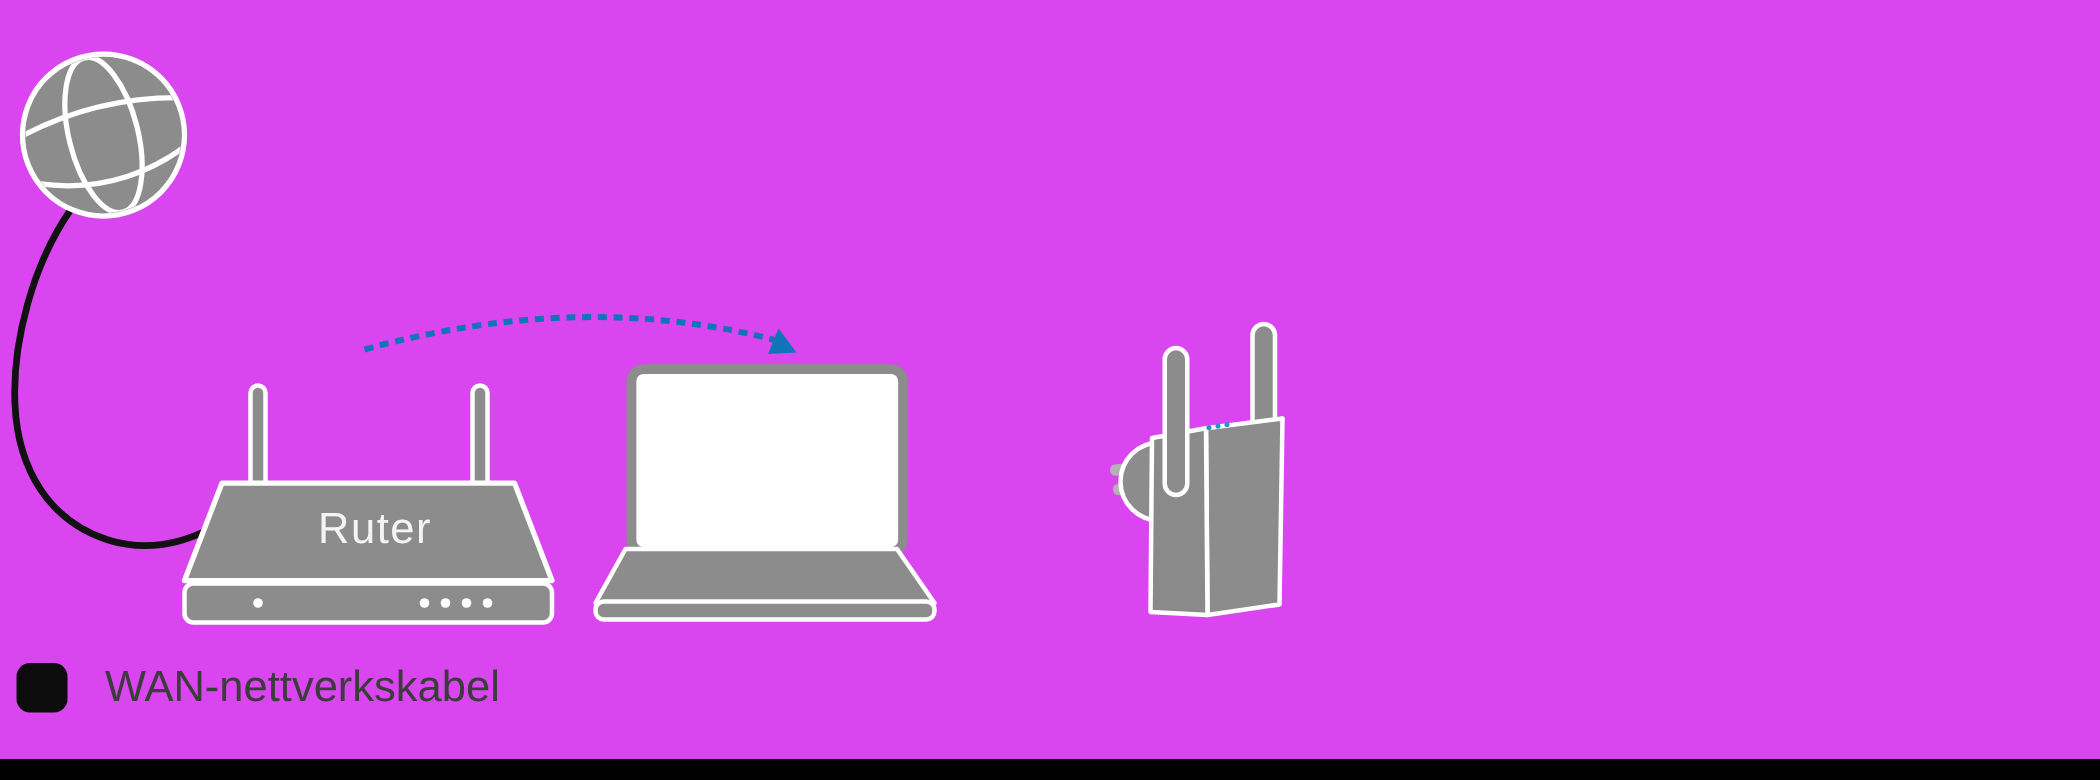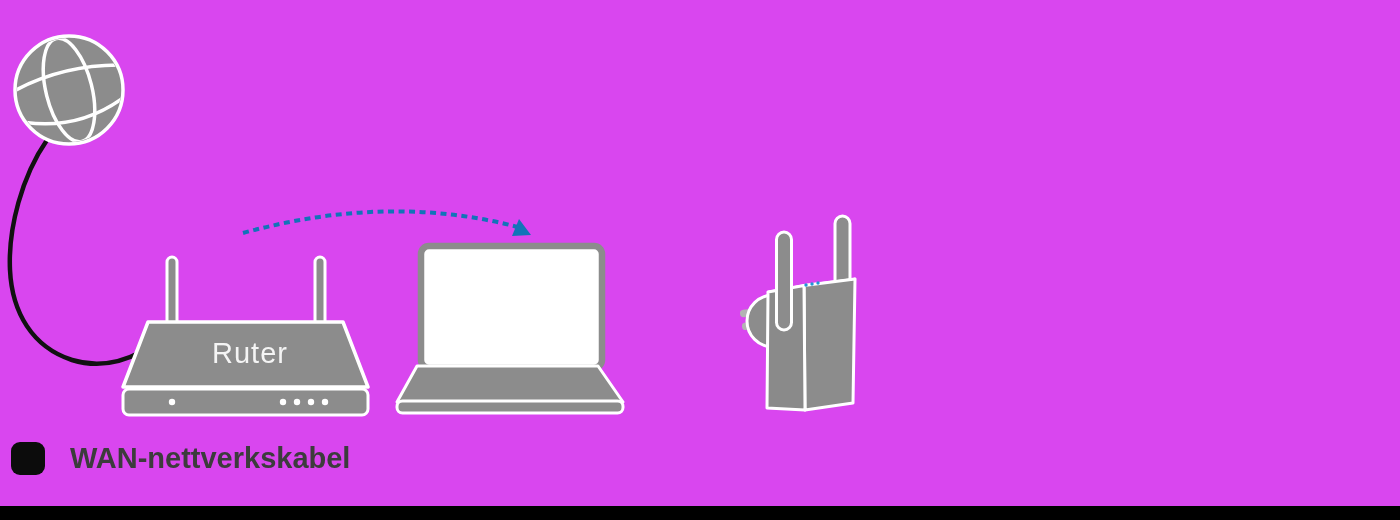--- a/index.html
+++ b/index.html
@@ -15,21 +15,21 @@
   }
   .label-repeater{
     left:812px;top:424px;transform:translateX(-50%);
     font-size:27px;font-weight:400;color:#3c3c3c;
   }
   .legend{position:absolute;left:11px;top:442px;display:flex;align-items:center;}
   .legend-swatch{
     width:34px;height:33px;border-radius:9px;background:#0c0c0c;flex:0 0 auto;
   }
   .legend-label{
-    margin-left:25px;font-size:29px;font-weight:700;color:#3c3c3c;
+    margin-left:25px;font-size:29px;font-weight:400;color:#3c3c3c;
   }
   .bottom-bar{
     position:absolute;left:0;top:506px;width:1400px;height:14px;background:#000000;
   }
 </style>
 </head>
 <body>
 
 <div class="canvas">
 

